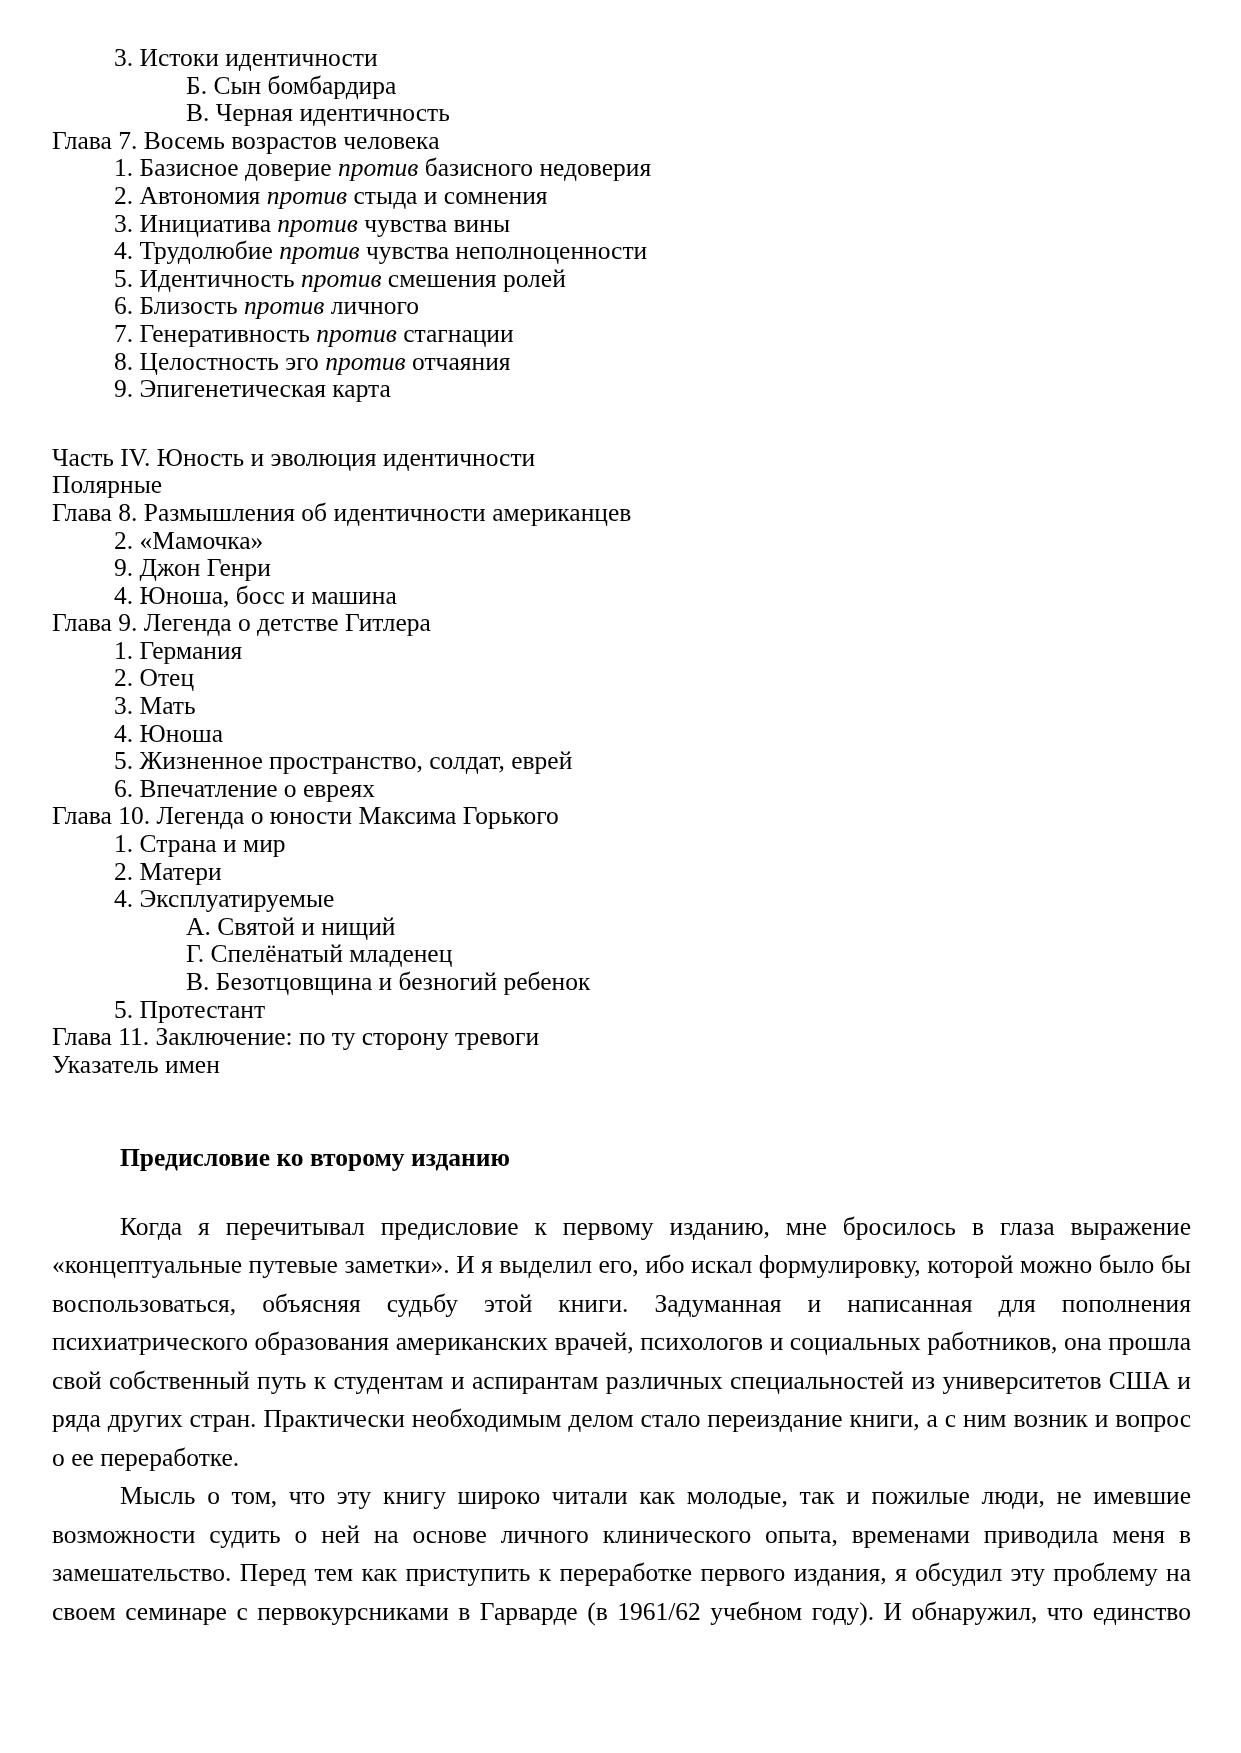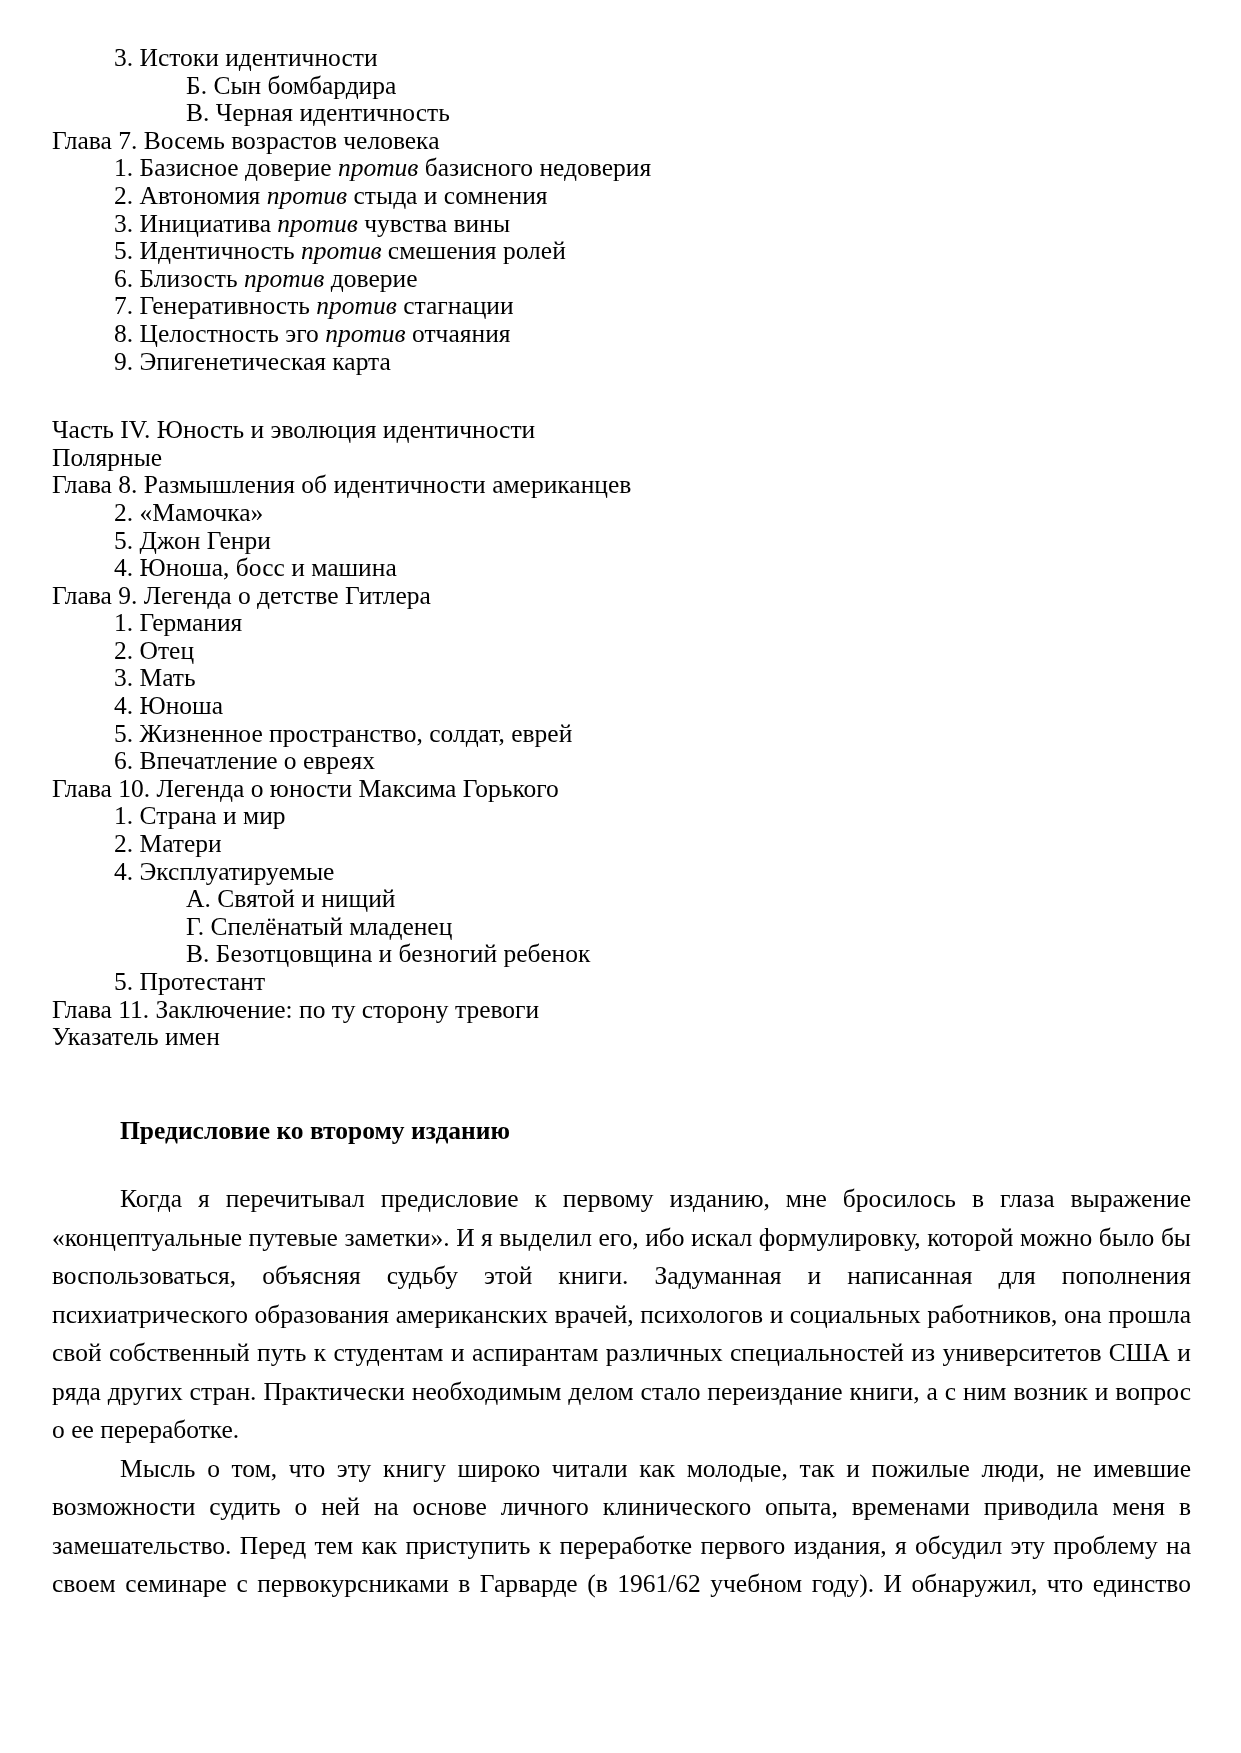--- a/index.html
+++ b/index.html
@@ -73,31 +73,32 @@
 <div class="page">
 
   <div class="toc">
       <div class="line lvl1">3. Истоки идентичности</div>
       <div class="line lvl2">Б. Сын бомбардира</div>
       <div class="line lvl2">В. Черная идентичность</div>
       <div class="line lvl0">Глава 7. Восемь возрастов человека</div>
       <div class="line lvl1"><span>1. Базисное доверие </span><span class="it">против</span><span> базисного недоверия</span></div>
       <div class="line lvl1"><span>2. Автономия </span><span class="it">против</span><span> стыда и сомнения</span></div>
       <div class="line lvl1"><span>3. Инициатива </span><span class="it">против</span><span> чувства вины</span></div>
+      <div class="line lvl1"><span>4. Трудолюбие </span><span class="it">против</span><span> чувства неполноценности</span></div>
       <div class="line lvl1"><span>5. Идентичность </span><span class="it">против</span><span> смешения ролей</span></div>
-      <div class="line lvl1"><span>6. Близость </span><span class="it">против</span><span> доверие</span></div>
+      <div class="line lvl1"><span>6. Близость </span><span class="it">против</span><span> личного</span></div>
       <div class="line lvl1"><span>7. Генеративность </span><span class="it">против</span><span> стагнации</span></div>
       <div class="line lvl1"><span>8. Целостность эго </span><span class="it">против</span><span> отчаяния</span></div>
       <div class="line lvl1">9. Эпигенетическая карта</div>
       <div class="spacer"></div>
       <div class="line lvl0">Часть IV. Юность и эволюция идентичности</div>
       <div class="line lvl0">Полярные</div>
       <div class="line lvl0">Глава 8. Размышления об идентичности американцев</div>
       <div class="line lvl1">2. «Мамочка»</div>
-      <div class="line lvl1">5. Джон Генри</div>
+      <div class="line lvl1">9. Джон Генри</div>
       <div class="line lvl1">4. Юноша, босс и машина</div>
       <div class="line lvl0">Глава 9. Легенда о детстве Гитлера</div>
       <div class="line lvl1">1. Германия</div>
       <div class="line lvl1">2. Отец</div>
       <div class="line lvl1">3. Мать</div>
       <div class="line lvl1">4. Юноша</div>
       <div class="line lvl1">5. Жизненное пространство, солдат, еврей</div>
       <div class="line lvl1">6. Впечатление о евреях</div>
       <div class="line lvl0">Глава 10. Легенда о юности Максима Горького</div>
       <div class="line lvl1">1. Страна и мир</div>

